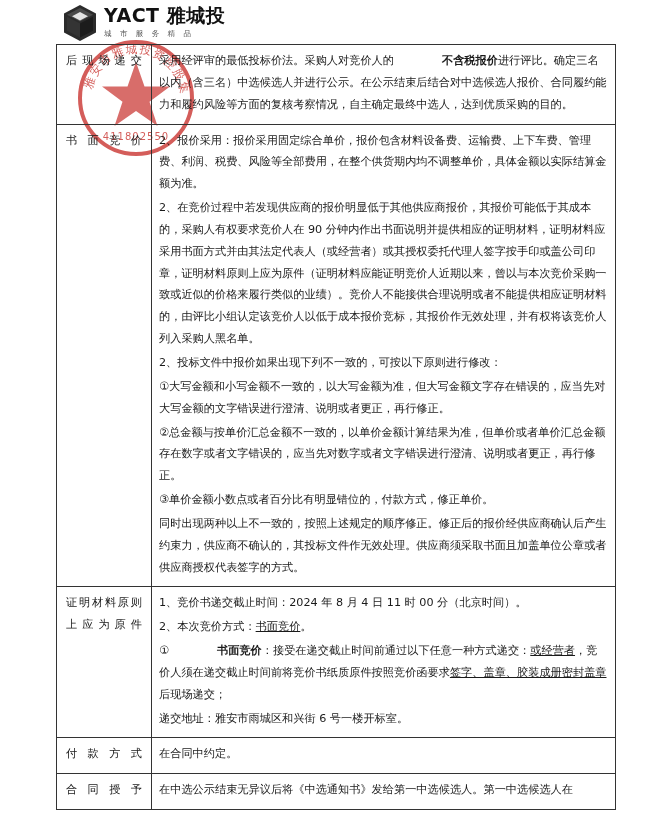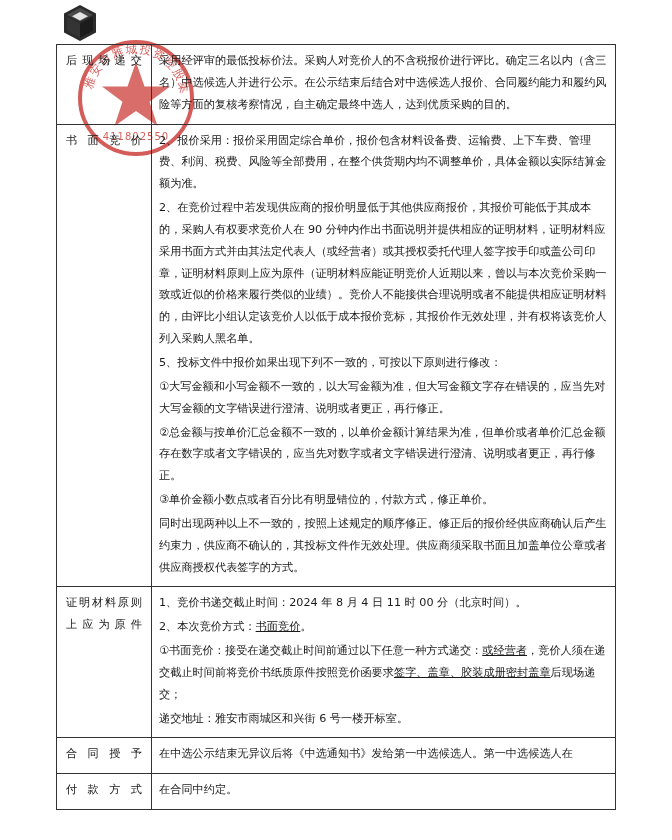--- a/index.html
+++ b/index.html
@@ -79,21 +79,22 @@
     text-align: justify;
     text-align-last: justify;
     padding: 5px 9px 6px 9px;
     letter-spacing: 0px;
   }
   td.body-cell p {
     margin: 0 0 2px 0;
     text-indent: 0;
   }
   .b {
-    font-weight: normal;
+    font-weight: bold;
+    padding-left: 48px;
   }
   .u {
     text-decoration: underline;
   }
   .label-inner {
     display: block;
   }
 
   
   .seal {
@@ -112,20 +113,24 @@
 <div class="page">
 
   <div class="header">
     <svg class="logo-mark" viewBox="0 0 36 38">
       <polygon points="18,1 34,9.5 34,28.5 18,37 2,28.5 2,9.5" fill="#2b2b2b"></polygon>
       <polygon points="18,4 31,10.8 18,17.6 5,10.8" fill="#4a4a4a"></polygon>
       <polygon points="18,19.5 31,12.7 31,26.8 18,33.6" fill="#1c1c1c"></polygon>
       <polygon points="18,19.5 5,12.7 5,26.8 18,33.6" fill="#343434"></polygon>
       <polygon points="18,8 26,12.2 18,16.4 10,12.2" fill="#ffffff" opacity="0.85"></polygon>
     </svg>
+    <div class="logo-text-wrap">
+      <div class="logo-main">YACT 雅城投</div>
+      <div class="logo-sub">城 市 服 务 精 品</div>
+    </div>
   </div>
 
   <svg class="seal" viewBox="0 0 124 124">
     <circle cx="62" cy="62" r="56" fill="none" stroke="#c8302c" stroke-width="4"></circle>
     <path d="M62 26 L70.5 50.5 L96 50.5 L75.5 65.8 L83.5 90 L62 75 L40.5 90 L48.5 65.8 L28 50.5 L53.5 50.5 Z" fill="#c8302c" opacity="0.9"></path>
     <path id="sealTop" d="M 17 62 A 45 45 0 0 1 107 62" fill="none"></path>
     <text font-size="11.5" fill="#c8302c" font-family="'DejaVu Sans', sans-serif" letter-spacing="1.5">
       <textPath href="#sealTop" startOffset="6%">雅安市雅城投资控股集团有限公司</textPath>
     </text>
     <text x="62" y="104" font-size="10" fill="#c8302c" text-anchor="middle" font-family="'DejaVu Sans', sans-serif" letter-spacing="1">411802550</text>
@@ -142,21 +147,21 @@
         </td>
       </tr>
 
       <tr>
         <td class="label-cell">
           <span class="label-inner">书面竞价</span>
         </td>
         <td class="body-cell">
           <p>2、报价采用：报价采用固定综合单价，报价包含材料设备费、运输费、上下车费、管理费、利润、税费、风险等全部费用，在整个供货期内均不调整单价，具体金额以实际结算金额为准。</p>
           <p>2、在竞价过程中若发现供应商的报价明显低于其他供应商报价，其报价可能低于其成本的，采购人有权要求竞价人在 90 分钟内作出书面说明并提供相应的证明材料，证明材料应采用书面方式并由其法定代表人（或经营者）或其授权委托代理人签字按手印或盖公司印章，证明材料原则上应为原件（证明材料应能证明竞价人近期以来，曾以与本次竞价采购一致或近似的价格来履行类似的业绩）。竞价人不能接供合理说明或者不能提供相应证明材料的，由评比小组认定该竞价人以低于成本报价竞标，其报价作无效处理，并有权将该竞价人列入采购人黑名单。</p>
-          <p>5、投标文件中报价如果出现下列不一致的，可按以下原则进行修改：</p>
+          <p>2、投标文件中报价如果出现下列不一致的，可按以下原则进行修改：</p>
           <p>①大写金额和小写金额不一致的，以大写金额为准，但大写金额文字存在错误的，应当先对大写金额的文字错误进行澄清、说明或者更正，再行修正。</p>
           <p>②总金额与按单价汇总金额不一致的，以单价金额计算结果为准，但单价或者单价汇总金额存在数字或者文字错误的，应当先对数字或者文字错误进行澄清、说明或者更正，再行修正。</p>
           <p>③单价金额小数点或者百分比有明显错位的，付款方式，修正单价。</p>
           <p>同时出现两种以上不一致的，按照上述规定的顺序修正。修正后的报价经供应商确认后产生约束力，供应商不确认的，其投标文件作无效处理。供应商须采取书面且加盖单位公章或者供应商授权代表签字的方式。</p>
         </td>
       </tr>
 
       <tr>
         <td class="label-cell">
           <span class="label-inner">证明材料原则上应为原件</span>
@@ -164,31 +169,31 @@
         <td class="body-cell">
           <p>1、竞价书递交截止时间：2024 年 8 月 4 日 11 时 00 分（北京时间）。</p>
           <p>2、本次竞价方式：<span class="u">书面竞价</span>。</p>
           <p>①<span class="b">书面竞价</span>：接受在递交截止时间前通过以下任意一种方式递交：<span class="u">或经营者</span>，竞价人须在递交截止时间前将竞价书纸质原件按照竞价函要求<span class="u">签字、盖章、胶装成册密封盖章</span>后现场递交；</p>
           <p>递交地址：雅安市雨城区和兴街 6 号一楼开标室。</p>
         </td>
       </tr>
 
       <tr>
         <td class="label-cell">
-          <span class="label-inner">合同授予</span>
+          <span class="label-inner">付款方式</span>
         </td>
         <td class="body-cell">
-          <p>在中选公示结束无异议后将《中选通知书》发给第一中选候选人。第一中选候选人在</p>
+          <p>在合同中约定。</p>
         </td>
       </tr>
 
       <tr>
         <td class="label-cell">
-          <span class="label-inner">付款方式</span>
+          <span class="label-inner">合同授予</span>
         </td>
         <td class="body-cell">
-          <p>在合同中约定。</p>
+          <p>在中选公示结束无异议后将《中选通知书》发给第一中选候选人。第一中选候选人在</p>
         </td>
       </tr>
     </tbody>
   </table>
 
 </div>
 
 </body></html>

